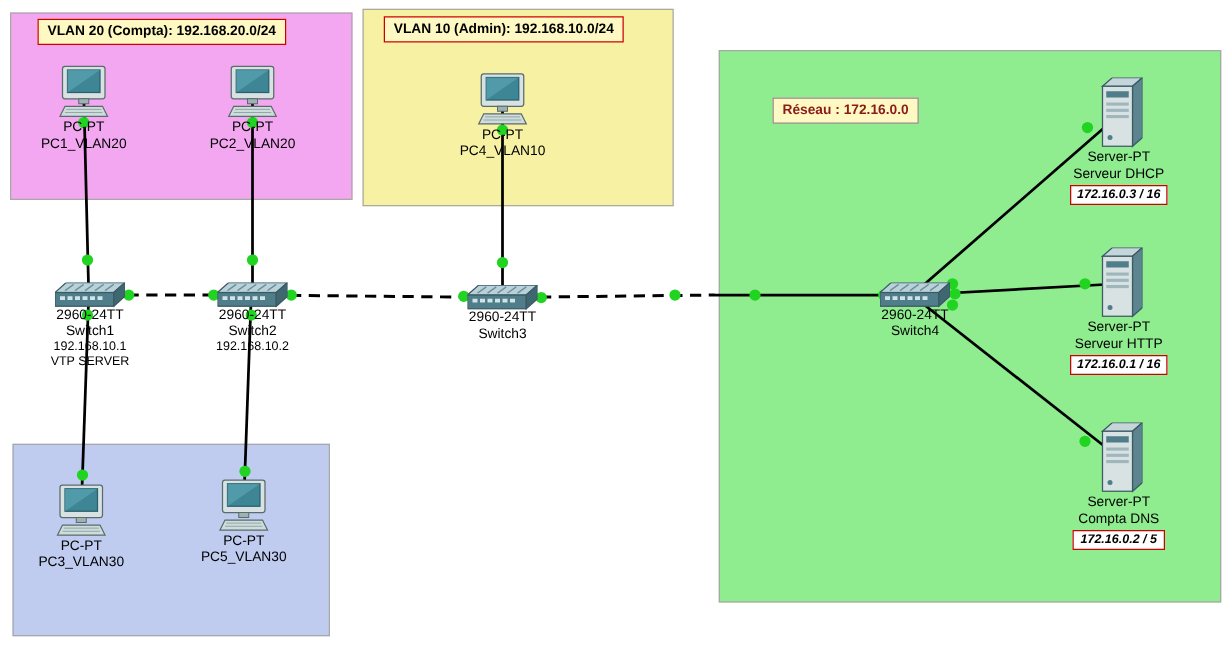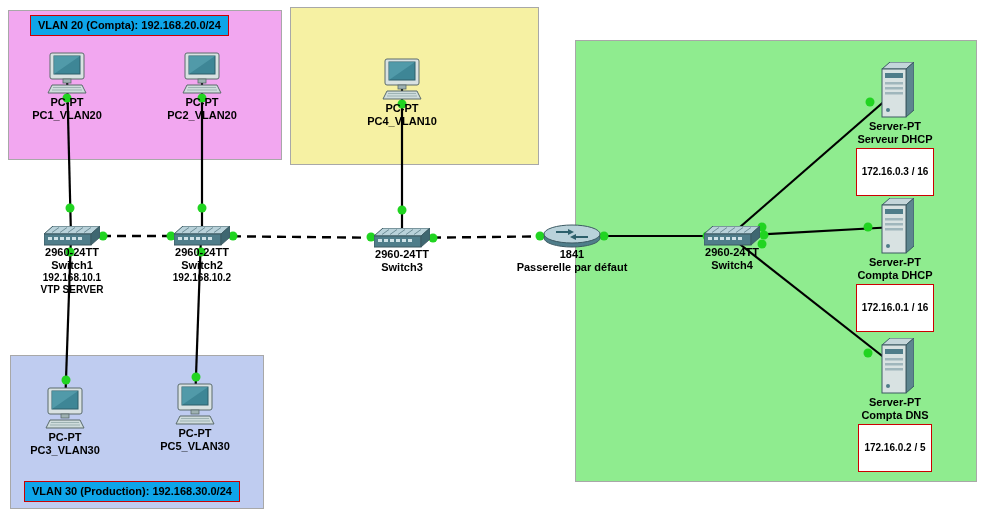--- a/index.html
+++ b/index.html
@@ -2,25 +2,25 @@
 <html style="--link-up: #21d421; --label-border: #cc0000;"><head>
 <meta charset="utf-8">
 <style>
   html,body{margin:0;padding:0;background:#ffffff;}
   .canvas{position:relative;width:985px;height:521px;background:#ffffff;overflow:hidden;
           font-family:"Liberation Sans",sans-serif;}
   .region{position:absolute;border:1px solid #a8a8a8;z-index:1;}
   .overlay{position:absolute;left:0;top:0;z-index:2;}
   .device{position:absolute;display:flex;flex-direction:column;align-items:center;width:130px;z-index:3;}
   .device .icon{display:block;}
-  .lbl{font-weight:bold;font-size:11px;line-height:13px;color:#000;text-align:center;white-space:nowrap;}
+  .lbl{font-weight:normal;font-size:11px;line-height:13px;color:#000;text-align:center;white-space:nowrap;}
   .lbl.small{font-size:10px;line-height:12px;}
   .badge{margin-top:2px;background:#ffffff;border:1px solid var(--label-border,#cc0000);
-         font-weight:bold;font-size:10px;line-height:12px;padding:17px 5px;white-space:nowrap;}
-  .note-box{position:absolute;z-index:4;background:#0ea5e9;border:1px solid var(--label-border,#cc0000);
+         font-weight:bold;font-size:10px;line-height:12px;padding:1px 5px;white-space:nowrap;font-style:italic;}
+  .note-box{position:absolute;z-index:4;background:#fef9c3;border:1px solid var(--label-border,#cc0000);
             font-weight:bold;font-size:11px;line-height:13px;color:#000;padding:3px 7px;white-space:nowrap;}
   .note-box.plain{border:1px solid #8a8a8a;color:#8b1a1a;}
   .link{stroke:#000;stroke-width:2.2;}
   .link.dashed{stroke-dasharray:9 6;stroke-width:2.4;}
   .dot{fill:var(--link-up,#21d421);}
   .symdefs{position:absolute;width:0;height:0;overflow:hidden;}
 </style>
 </head>
 <body>
 
@@ -180,49 +180,43 @@
     <div class="lbl">Switch3</div>
   </div>
   <div class="device" style="left:667px;top:226px">
     <svg class="icon" width="56" height="20">
         <use href="#sym-switch"></use>
       </svg>
     <div class="lbl">2960-24TT</div>
     <div class="lbl">Switch4</div>
   </div>
 
-  <div class="device" style="left:507px;top:224px">
-    <svg class="icon" width="58" height="24">
-        <use href="#sym-router"></use>
-      </svg>
-    <div class="lbl">1841</div>
-    <div class="lbl">Passerelle par défaut</div>
-  </div>
 
   <div class="device" style="left:830px;top:62px">
     <svg class="icon" width="38" height="58">
         <use href="#sym-server"></use>
       </svg>
     <div class="lbl">Server-PT</div>
     <div class="lbl">Serveur DHCP</div>
     <div class="badge">172.16.0.3 / 16</div>
   </div>
   <div class="device" style="left:830px;top:198px">
     <svg class="icon" width="38" height="58">
         <use href="#sym-server"></use>
       </svg>
     <div class="lbl">Server-PT</div>
-    <div class="lbl">Compta DHCP</div>
+    <div class="lbl">Serveur HTTP</div>
     <div class="badge">172.16.0.1 / 16</div>
   </div>
   <div class="device" style="left:830px;top:338px">
     <svg class="icon" width="38" height="58">
         <use href="#sym-server"></use>
       </svg>
     <div class="lbl">Server-PT</div>
     <div class="lbl">Compta DNS</div>
     <div class="badge">172.16.0.2 / 5</div>
   </div>
 
   <div class="note-box" style="left:30px;top:15px">VLAN 20 (Compta): 192.168.20.0/24</div>
-  <div class="note-box" style="left:24px;top:481px">VLAN 30 (Production): 192.168.30.0/24</div>
+  <div class="note-box" style="left:307px;top:13px">VLAN 10 (Admin): 192.168.10.0/24</div>
+  <div class="note-box plain" style="left: 618px; top: 78px; color: rgb(139, 26, 26);">Réseau : 172.16.0.0</div>
 
 </div>
 
 </body></html>

